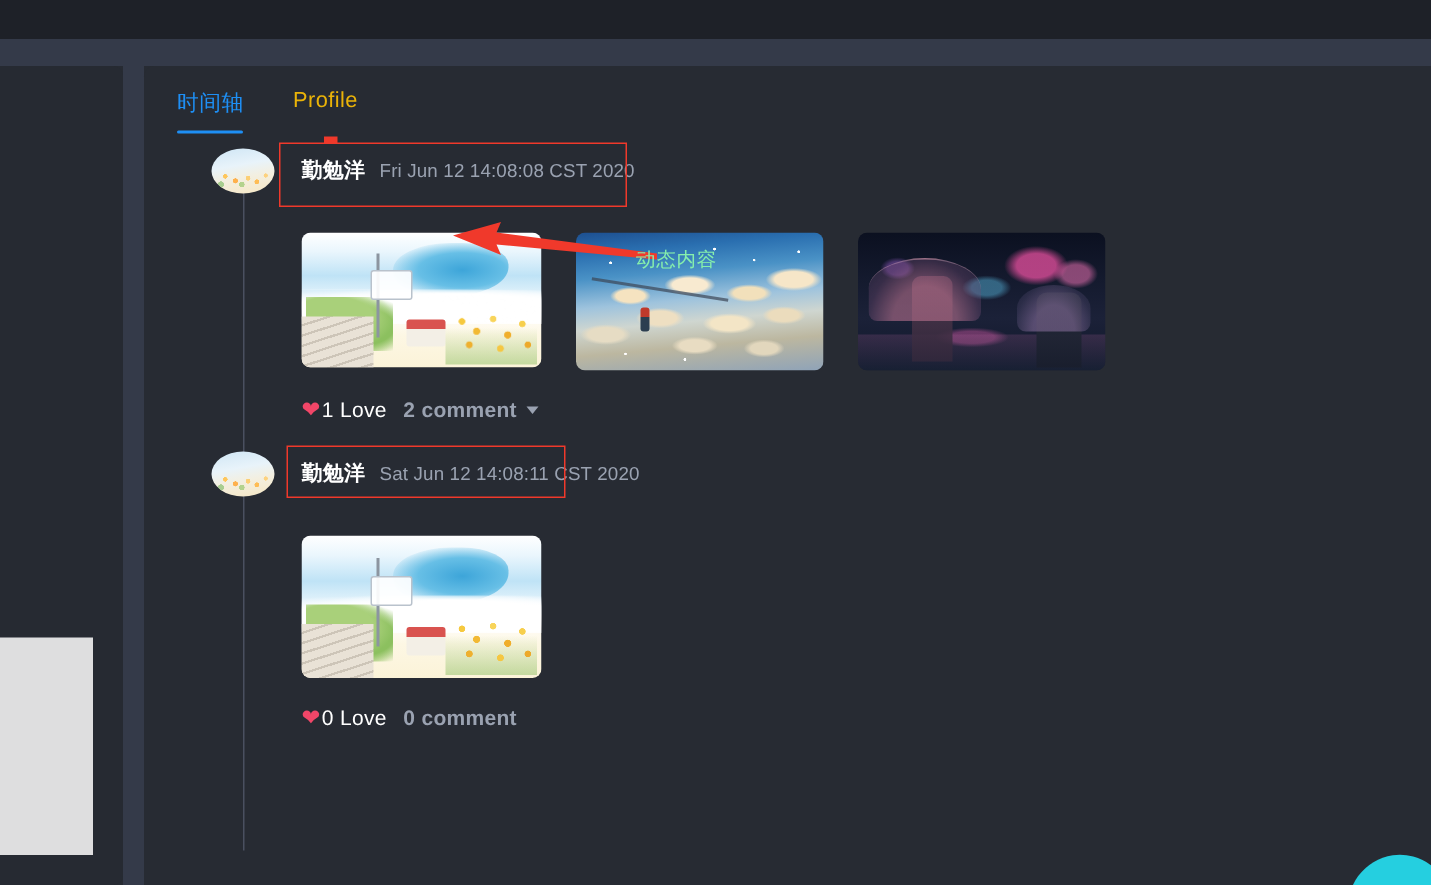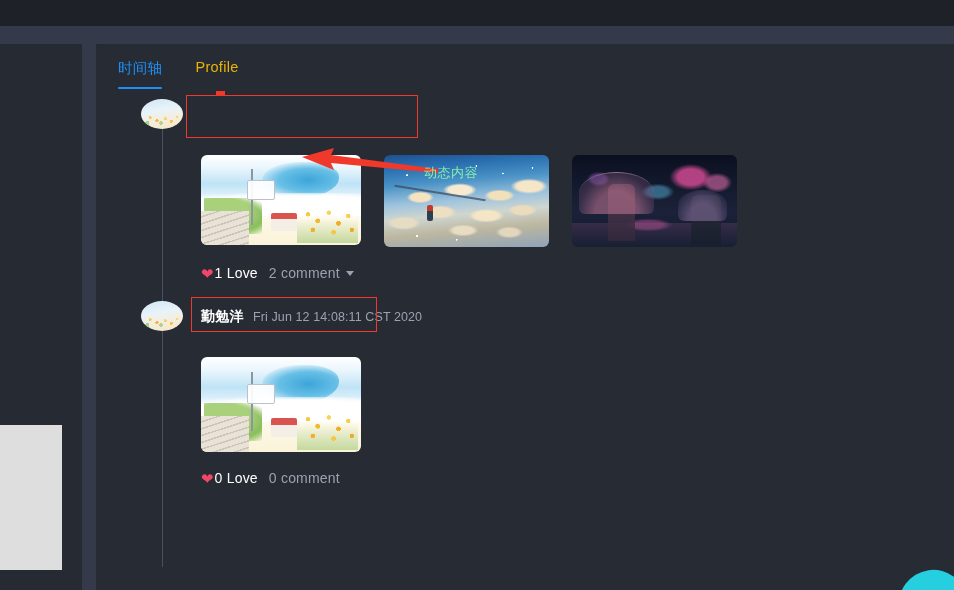--- a/index.html
+++ b/index.html
@@ -280,21 +280,21 @@
     display: flex; align-items: center;
     margin-top: 18px;
     font-size: 14px;
     white-space: nowrap;
   }
   .heart {
     color: #f14668; font-size: 15px; line-height: 1;
     margin-right: 1px;
   }
   .lovecount { color: #ffffff; letter-spacing: .2px; }
-  .commentcount { color: #9aa2b1; margin-left: 11px; letter-spacing: .2px; }
+  .commentcount { color: #9aa2b1; margin-left: 11px; letter-spacing: .2px; font-weight: bold; }
   .caret {
     width: 0; height: 0; margin-left: 6px;
     border-left: 4.5px solid transparent;
     border-right: 4.5px solid transparent;
     border-top: 5px solid #9aa2b1;
   }
 
   
   .anno-box {
     position: absolute;
@@ -358,20 +358,24 @@
       </div>
     </div>
 
     <div class="timeline">
       <div class="tl-line"></div>
 
       <div class="entry">
         <div class="entry-head">
           <div class="avatar">
             <div class="av-dots"></div>
+          </div>
+          <div class="byline">
+            <span class="uname">勤勉洋</span>
+            <span class="utime">Fri Jun 12 14:08:08 CST 2020</span>
           </div>
         </div>
         <div class="post-body">
           <div class="imgrow">
             <div class="thumb">
               <div class="art-garden">
                 <div class="sky"></div>
                   <div class="cloudband"></div>
                 <div class="hedge"></div>
                   <div class="stairs"></div>
@@ -409,21 +413,21 @@
         </div>
       </div>
 
       <div class="entry" style="margin-top:20px">
         <div class="entry-head">
           <div class="avatar">
             <div class="av-dots"></div>
           </div>
           <div class="byline">
             <span class="uname">勤勉洋</span>
-            <span class="utime">Fri Jun 12 14:08:11 CST 2020</span>
+            <span class="utime">Sat Jun 12 14:08:11 CST 2020</span>
           </div>
         </div>
         <div class="post-body">
           <div class="imgrow">
             <div class="thumb" style="height:95px">
               <div class="art-garden">
                 <div class="sky"></div>
                   <div class="cloudband"></div>
                 <div class="hedge"></div>
                   <div class="stairs"></div>

